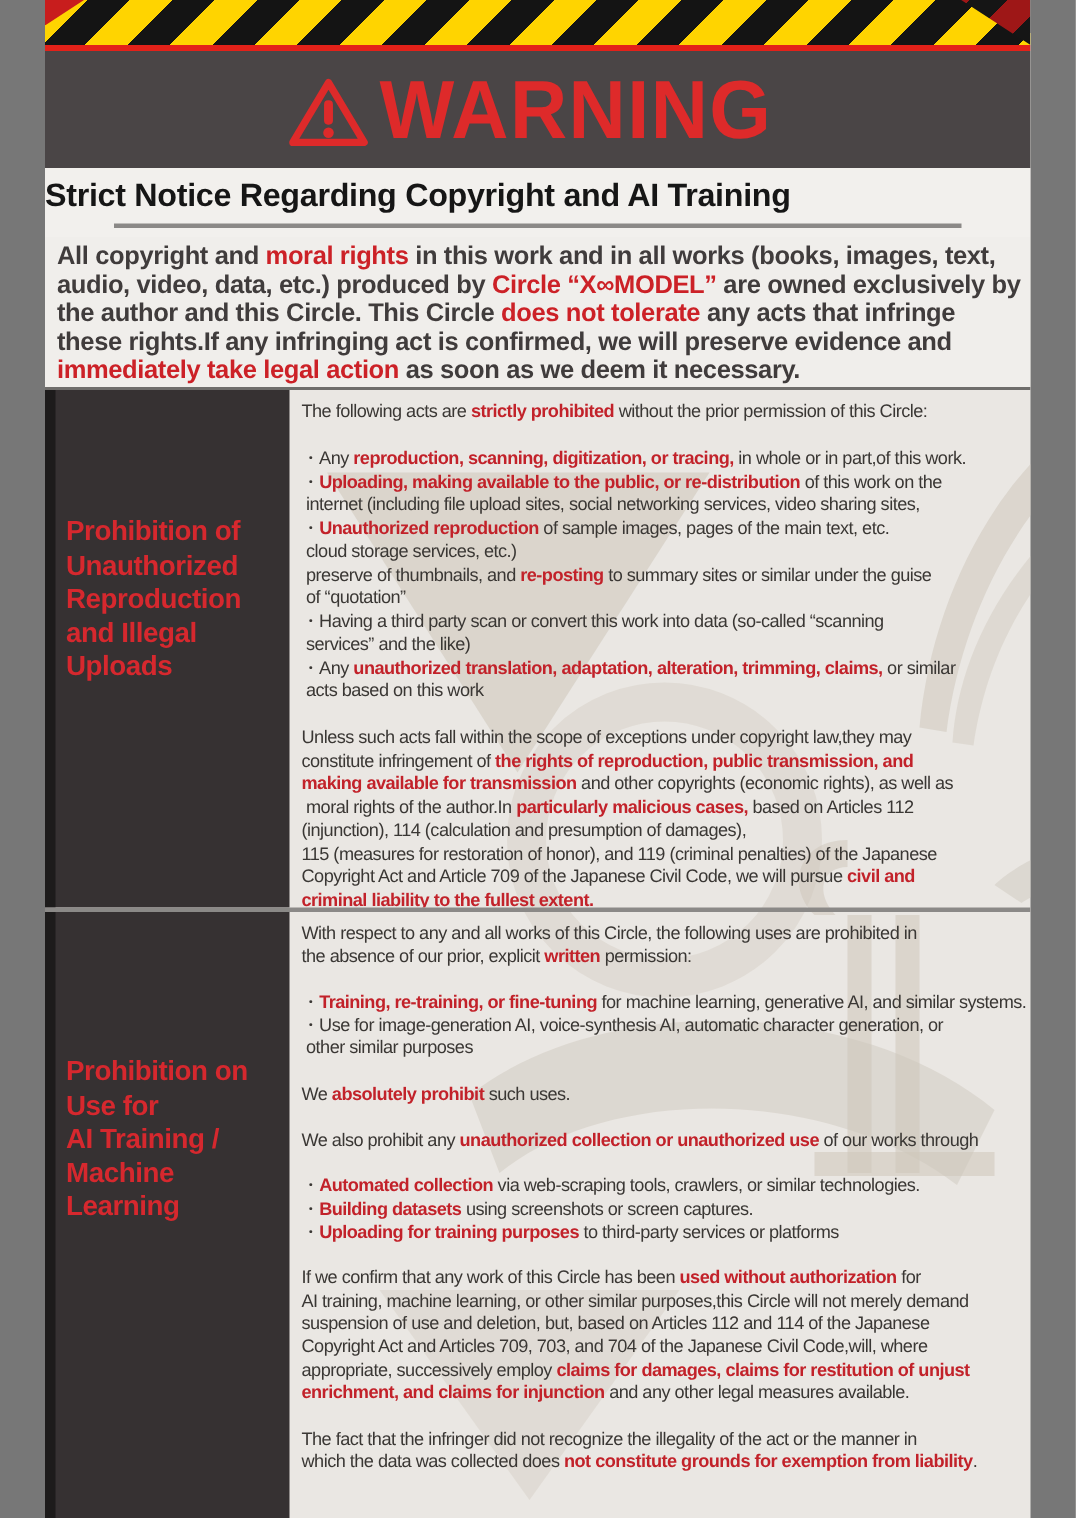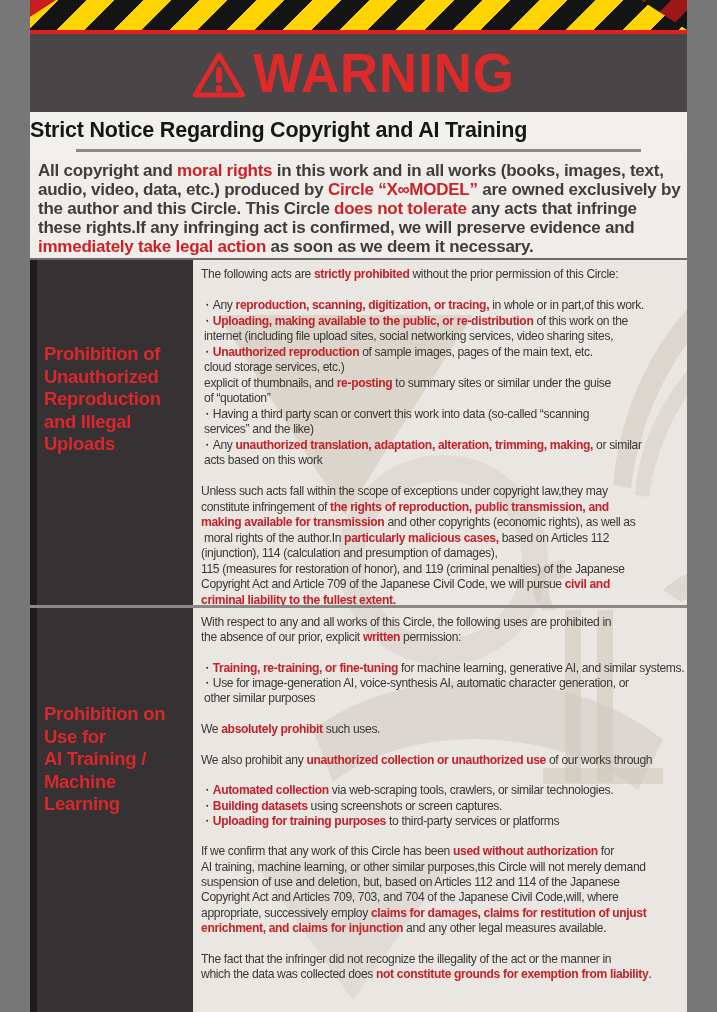--- a/index.html
+++ b/index.html
@@ -137,25 +137,25 @@
 Uploads</h2>
       </aside>
       <div class="body">
           <div class="line"><span>The following acts are </span><span class="red">strictly prohibited</span><span> without the prior permission of this Circle:</span></div>
           <div class="line">&nbsp;</div>
           <div class="line"><span>・Any </span><span class="red">reproduction, scanning, digitization, or tracing,</span><span> in whole or in part,of this work.</span></div>
           <div class="line"><span>・</span><span class="red">Uploading, making available to the public, or re-distribution</span><span> of this work on the</span></div>
           <div class="line"><span> internet (including file upload sites, social networking services, video sharing sites,</span></div>
           <div class="line"><span>・</span><span class="red">Unauthorized reproduction</span><span> of sample images, pages of the main text, etc.</span></div>
           <div class="line"><span> cloud storage services, etc.)</span></div>
-          <div class="line"><span> explicit of thumbnails, and </span><span class="red">re-posting</span><span> to summary sites or similar under the guise</span></div>
+          <div class="line"><span> preserve of thumbnails, and </span><span class="red">re-posting</span><span> to summary sites or similar under the guise</span></div>
           <div class="line"><span> of “quotation”</span></div>
           <div class="line"><span>・Having a third party scan or convert this work into data (so-called “scanning</span></div>
           <div class="line"><span> services” and the like)</span></div>
-          <div class="line"><span>・Any </span><span class="red">unauthorized translation, adaptation, alteration, trimming, making,</span><span> or similar</span></div>
+          <div class="line"><span>・Any </span><span class="red">unauthorized translation, adaptation, alteration, trimming, claims,</span><span> or similar</span></div>
           <div class="line"><span> acts based on this work</span></div>
           <div class="line">&nbsp;</div>
           <div class="line"><span>Unless such acts fall within the scope of exceptions under copyright law,they may</span></div>
           <div class="line"><span>constitute infringement of </span><span class="red">the rights of reproduction, public transmission, and</span></div>
           <div class="line"><span class="red">making available for transmission</span><span> and other copyrights (economic rights), as well as</span></div>
           <div class="line"><span> moral rights of the author.In </span><span class="red">particularly malicious cases,</span><span> based on Articles 112</span></div>
           <div class="line"><span>(injunction), 114 (calculation and presumption of damages),</span></div>
           <div class="line"><span>115 (measures for restoration of honor), and 119 (criminal penalties) of the Japanese</span></div>
           <div class="line"><span>Copyright Act and Article 709 of the Japanese Civil Code, we will pursue </span><span class="red">civil and</span></div>
           <div class="line"><span class="red">criminal liability to the fullest extent.</span></div>

